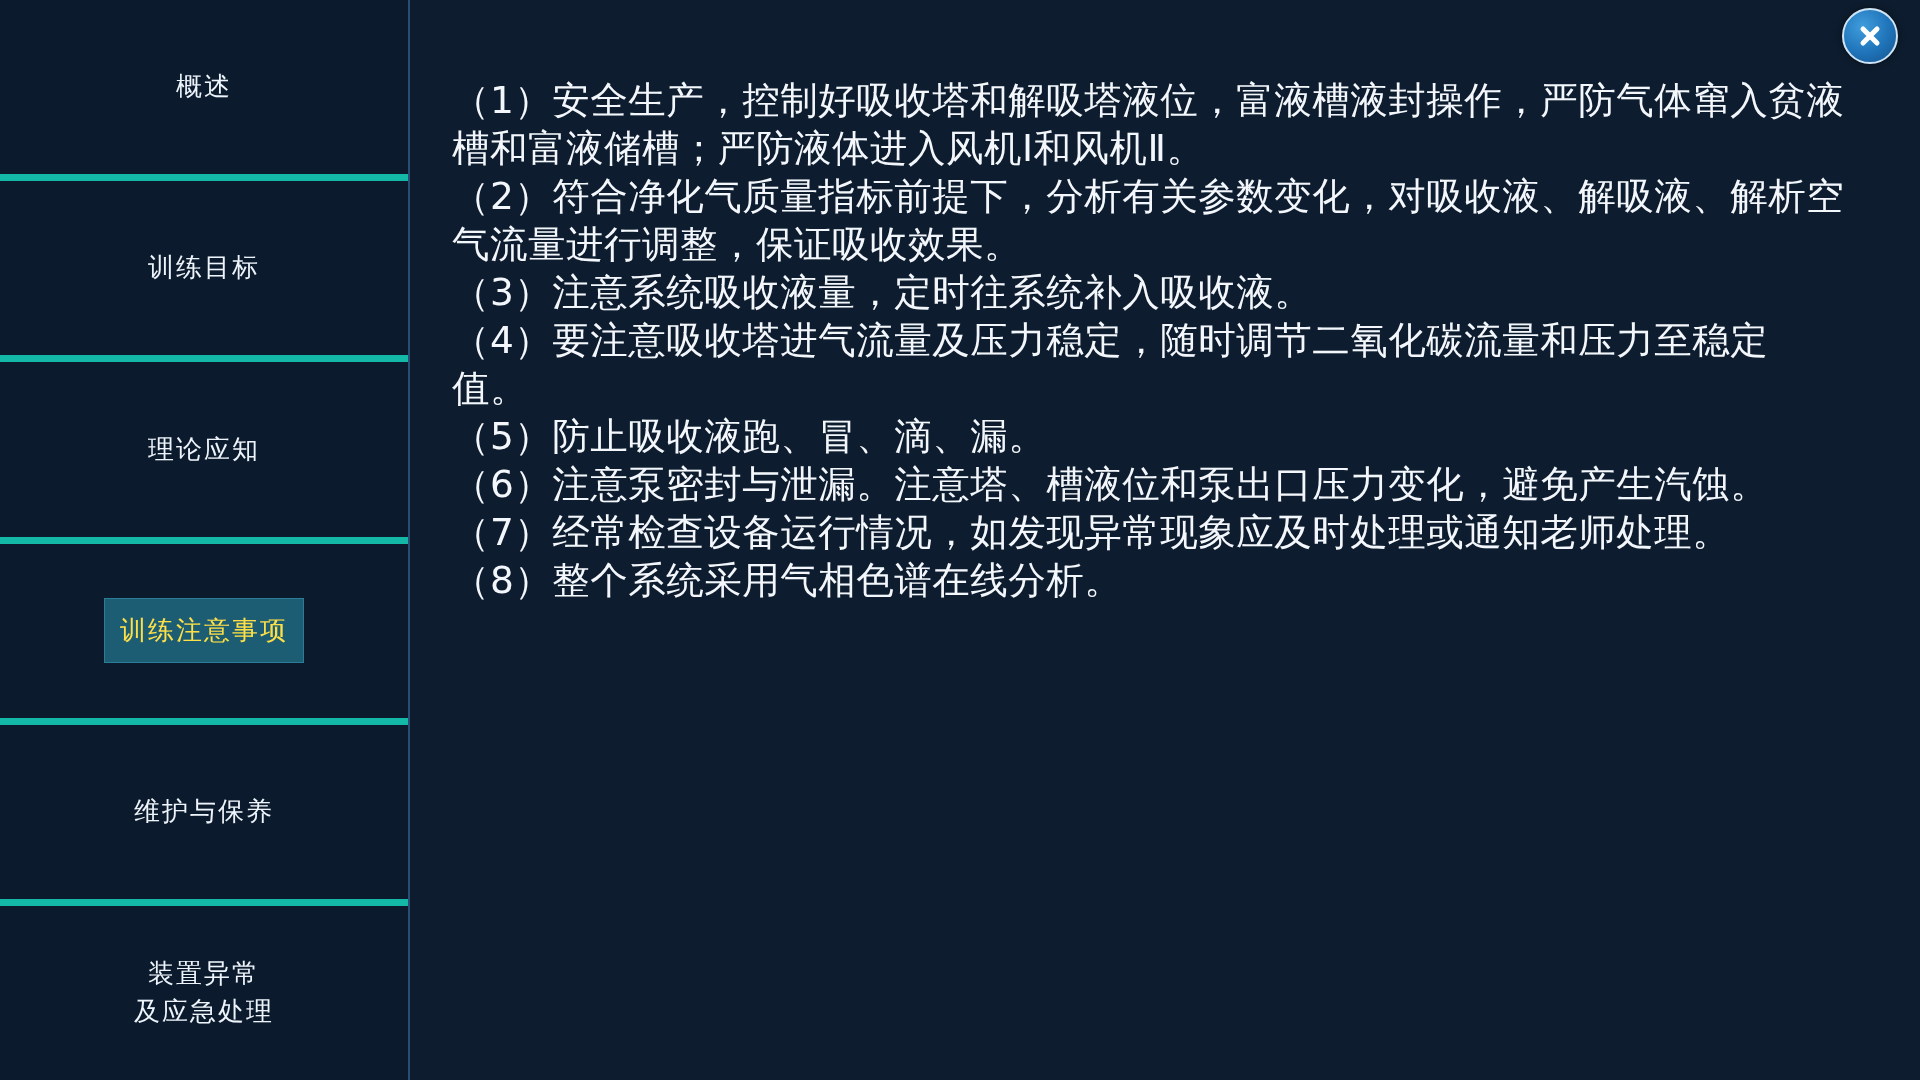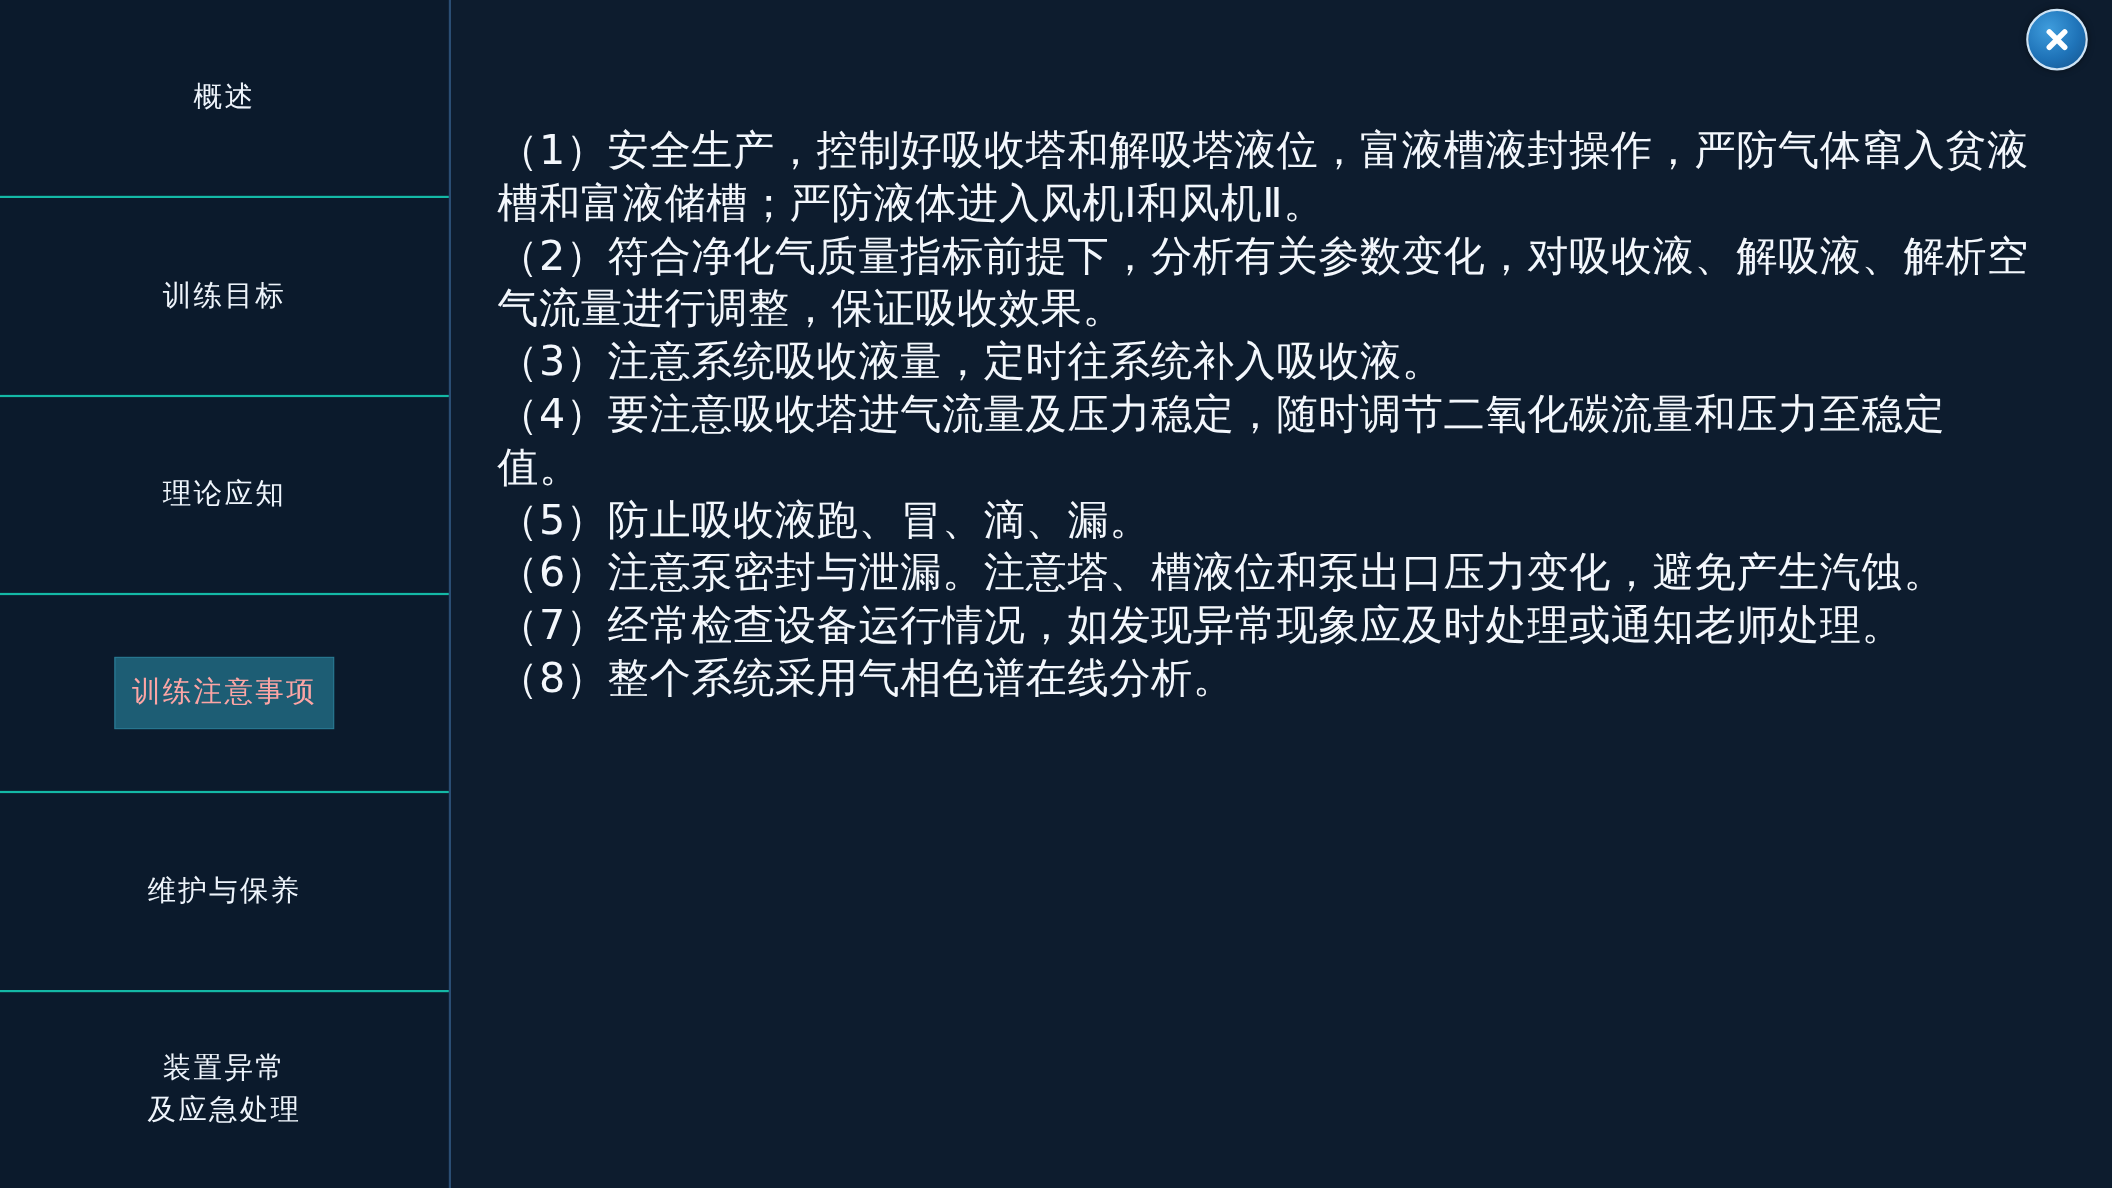--- a/index.html
+++ b/index.html
@@ -29,51 +29,52 @@
     box-sizing: border-box;
     display: flex;
     flex-direction: column;
   }
 
   .nav-item {
     flex: 1 1 0;
     display: flex;
     align-items: center;
     justify-content: center;
-    border-bottom: 2px solid #14b8a6;
+    border-bottom: 7px solid #14b8a6;
     box-sizing: border-box;
     color: #eef4fb;
     font-size: 26px;
     letter-spacing: 2px;
     text-align: center;
     line-height: 1.45;
     user-select: none;
   }
   .nav-item:last-child { border-bottom: none; border-radius: 23px; }
 
   .nav-item .pill {
     display: inline-block;
     padding: 14px 16px;
     white-space: pre-line;
   }
 
   .nav-item.active .pill {
     background: #1d5d74;
     box-shadow: 0 0 0 1px #2b7d97 inset;
-    color: #fca5a5;
+    color: #fde047;
+    font-family: Liberation Serif, serif;
   }
 
   
   #content {
     position: relative;
     flex: 1;
     height: 1080px;
     background: #0d1c2e;
     box-sizing: border-box;
-    padding: 112px 40px 20px 42px;
+    padding: 76px 40px 20px 42px;
     overflow: hidden;
   }
 
   #body-text {
     color: #f3f7fc;
     font-size: 37.5px;
     line-height: 1.28;
     letter-spacing: 0.5px;
     white-space: pre-wrap;
     text-indent: 0;

